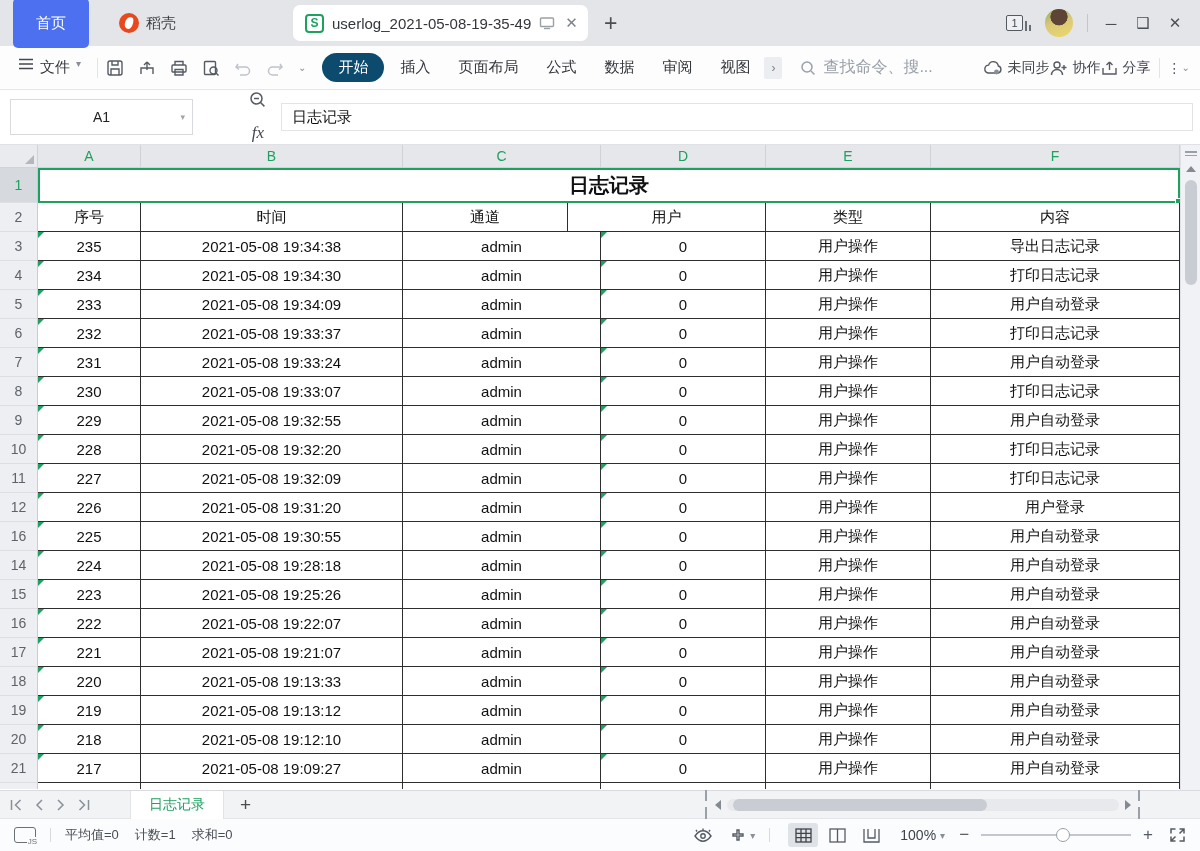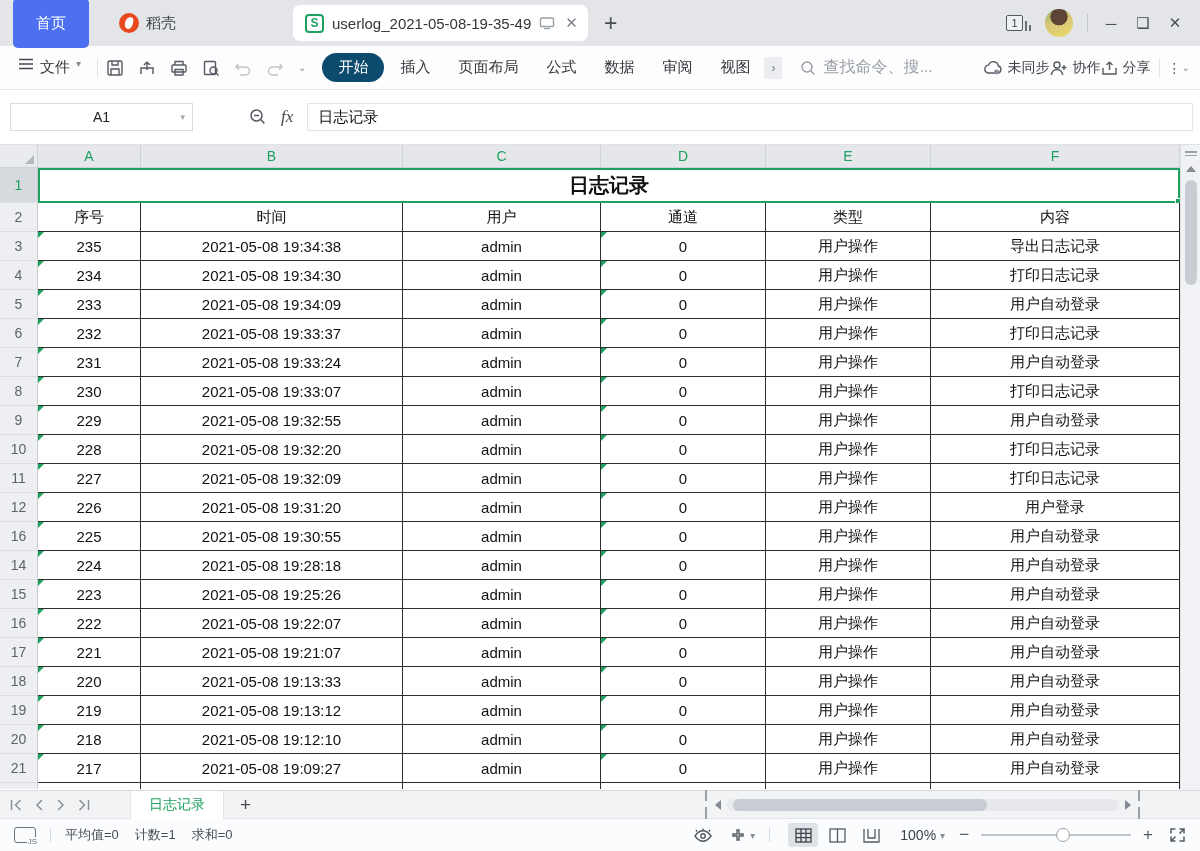--- a/index.html
+++ b/index.html
@@ -46,24 +46,24 @@
   .rtab.active { background:#0c4a6e; color:#fff; border-radius:15px; padding:5px 16px; }
   .overflow-btn { width:18px; height:22px; background:#ebedf0; border-radius:2px; color:#7a7f87;
     font-size:12px; display:flex; align-items:center; justify-content:center; margin-left:2px; }
   .rb-search { display:flex; align-items:center; gap:7px; margin-left:18px; color:#9aa0a8; font-size:16px; white-space:nowrap; }
   .rb-right { margin-left:auto; display:flex; align-items:center; gap:0; color:#3f434a; font-size:14px; white-space:nowrap; }
   .rb-item { display:flex; align-items:center; gap:5px; }
   .dots { font-size:14px; color:#565b63; letter-spacing:0; }
 
   
   .fbar { height:55px; background:#fff; border-bottom:1px solid #dfe1e4; display:flex; align-items:center; padding:0 2px; }
-  .namebox { width:183px; height:28px; border:1px solid #d8dadd; margin-left:8px; display:flex; align-items:center;
+  .namebox { width:183px; height:36px; border:1px solid #d8dadd; margin-left:8px; display:flex; align-items:center;
     font-size:14px; color:#222; position:relative; justify-content:center; }
   .namebox .nb-arrow { position:absolute; right:7px; color:#a0a4ab; font-size:9px; }
-  .fx-icons { display:flex; align-items:center; gap:14px; margin:0 14px 0 56px; }
+  .fx-icons { display:flex; align-items:center; gap:14px; margin:0 14px 0 56px;flex-direction:column; }
   .fx-lbl { font-family:"Liberation Serif","DejaVu Serif",serif; font-style:italic; font-size:17px; color:#44484e; }
   .finput { flex:1; height:28px; border:1px solid #e2e4e7; margin-right:5px; display:flex; align-items:center;
     padding-left:10px; font-size:15px; color:#111; }
 
   
   .gridwrap { position:relative; height:645px; background:#fff; }
   .colheads { display:flex; height:23px; }
   .corner { width:38px; background:#e9ebee; border-right:1px solid #cfd2d7; border-bottom:1px solid #cfd2d7; position:relative; }
   .corner::after { content:""; position:absolute; right:3px; bottom:3px;
     border-bottom:9px solid #b3b8bf; border-left:9px solid transparent; }
@@ -291,22 +291,22 @@
       <span>日志记录</span>
       <span class="fillhandle"></span>
     </div>
   </div>
 
   <div id="tablerows">
       <div class="row">
         <div class="rowhead">2</div>
         <div class="cell w0">序号</div>
         <div class="cell w1">时间</div>
+        <div class="cell w3">通道</div>
         <div class="cell w2">用户</div>
-        <div class="cell w3">通道</div>
         <div class="cell w4">类型</div>
         <div class="cell w5">内容</div>
       </div>
       <div class="row">
         <div class="rowhead">3</div>
         <div class="cell w0 tri">235</div>
         <div class="cell w1">2021-05-08 19:34:38</div>
         <div class="cell w2">admin</div>
         <div class="cell w3 tri">0</div>
         <div class="cell w4">用户操作</div>

